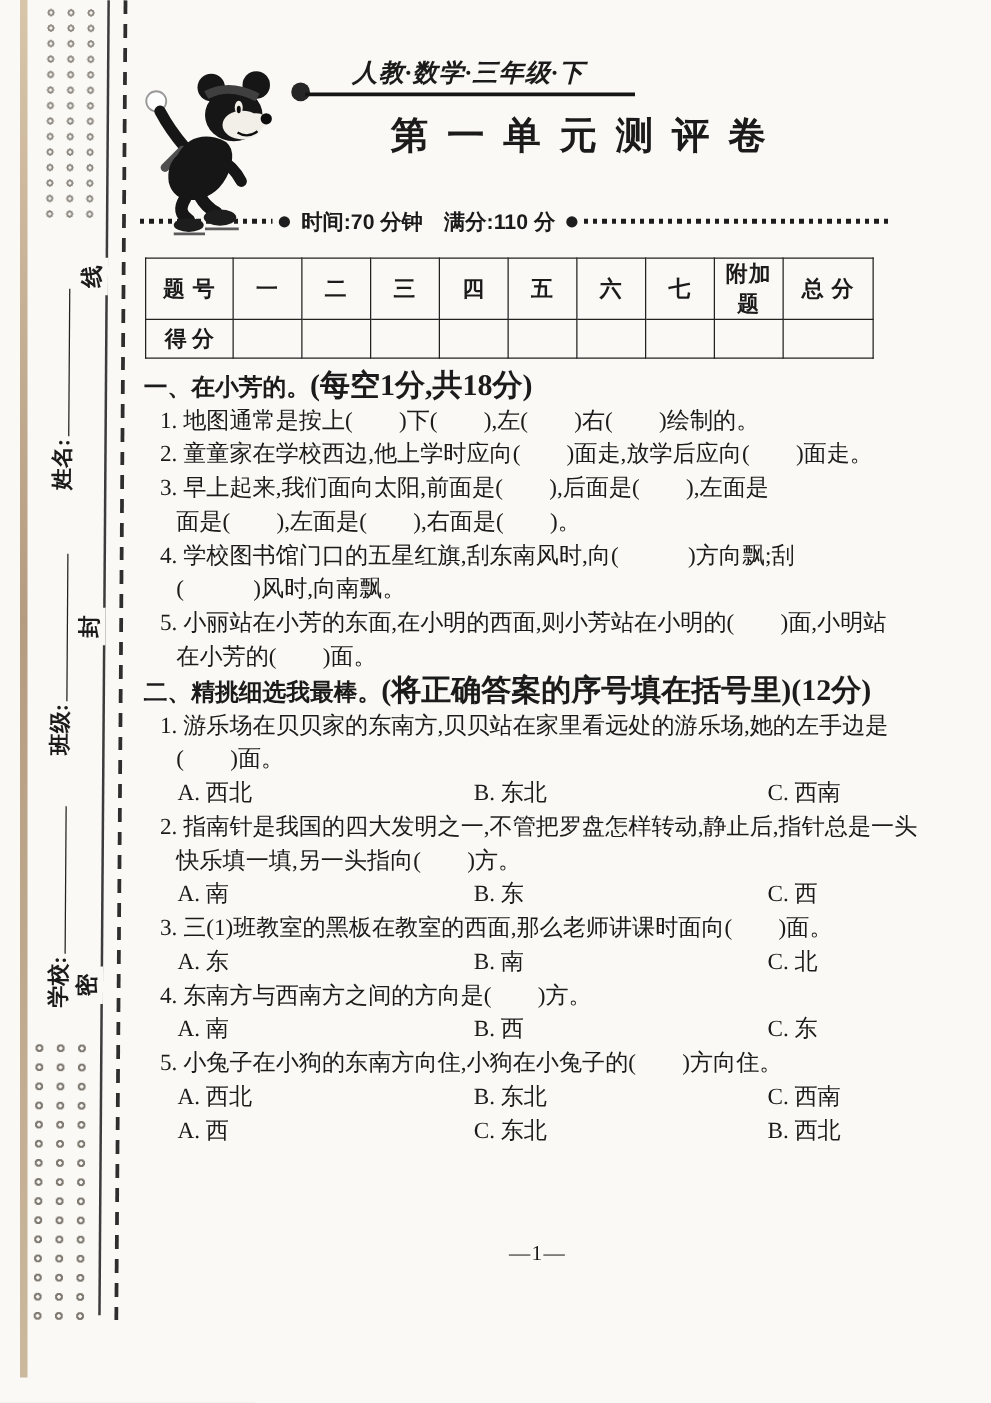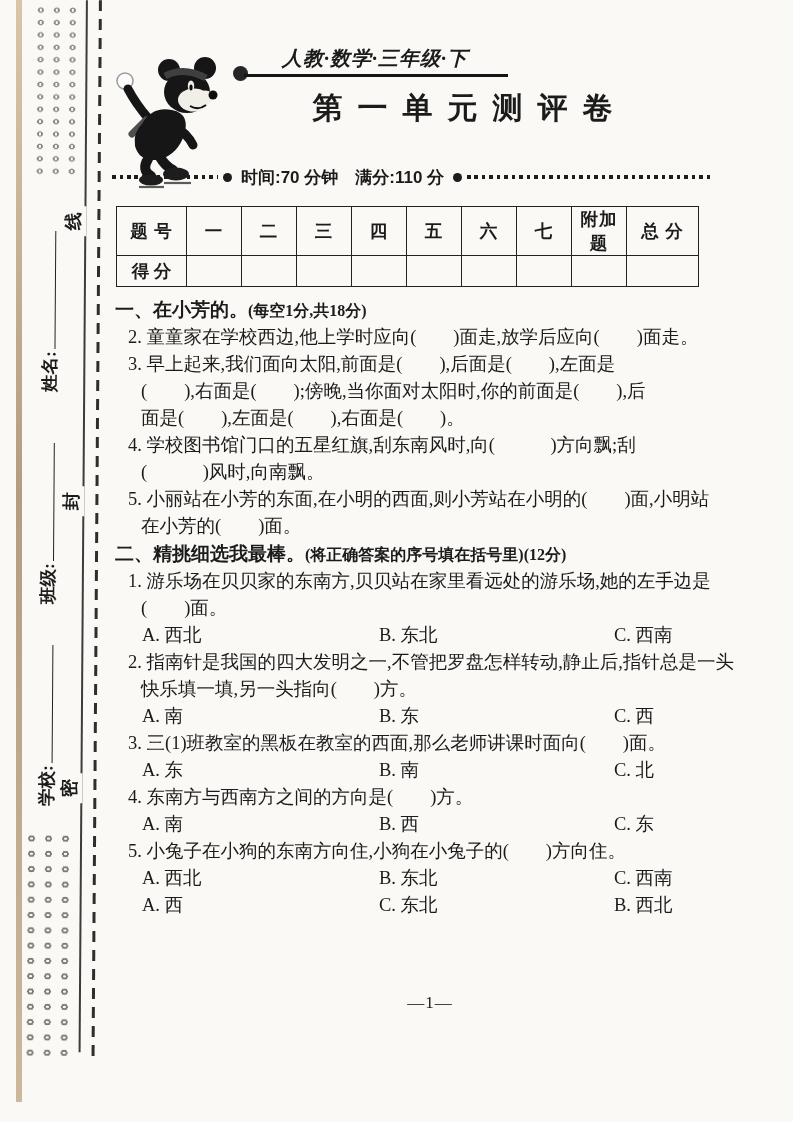--- a/index.html
+++ b/index.html
@@ -49,21 +49,21 @@
   
   .score-table{position:absolute;left:116px;top:206px;border-collapse:collapse;}
   .score-table td{border:1.6px solid #222;text-align:center;font-size:17.5px;padding:0;}
   .score-table .hrow td{height:27px;font-weight:600;letter-spacing:1px;}
   .score-table .srow td{height:30px;font-weight:600;}
 
   
   .content{position:absolute;left:128px;top:296px;width:652px;font-size:18.5px;line-height:27px;}
   .sec-head{margin-left:-13px;font-family:"Liberation Sans","DejaVu Sans",sans-serif;
       font-weight:bold;font-size:19px;white-space:nowrap;}
-  .sec-note{font-family:"Liberation Serif","DejaVu Serif",serif;font-weight:600;font-size:16px;}
+  .sec-note{font-family:"Liberation Serif","DejaVu Serif",serif;font-weight:600;font-size:24px;}
   .ln{white-space:nowrap;}
   .cont{margin-left:13px;}
   .opts{display:flex;white-space:nowrap;margin-left:14px;}
   .opts span:nth-child(1){width:237px;} .opts span:nth-child(2){width:235px;} .opts span:nth-child(3){flex:1;}
 
   .footer{position:absolute;left:120px;top:993px;width:620px;text-align:center;font-size:17px;letter-spacing:1px;}
 </style>
 </head>
 <body>
 
@@ -168,23 +168,23 @@
       <td></td>
     </tr>
   </tbody>
     </table>
 
   <div class="content">
 
     <div class="sec-head">
       <span>一、在小芳的。</span><span class="sec-note">(每空1分,共18分)</span>
     </div>
+    <div class="ln">1. 地图通常是按上(　　)下(　　),左(　　)右(　　)绘制的。</div>
     <div class="ln">2. 童童家在学校西边,他上学时应向(　　)面走,放学后应向(　　)面走。</div>
     <div class="ln">3. 早上起来,我们面向太阳,前面是(　　),后面是(　　),左面是</div>
-    <div class="ln cont">(　　),右面是(　　);傍晚,当你面对太阳时,你的前面是(　　),后</div>
     <div class="ln cont">面是(　　),左面是(　　),右面是(　　)。</div>
     <div class="ln">4. 学校图书馆门口的五星红旗,刮东南风时,向(　　　)方向飘;刮</div>
     <div class="ln cont">(　　　)风时,向南飘。</div>
     <div class="ln">5. 小丽站在小芳的东面,在小明的西面,则小芳站在小明的(　　)面,小明站</div>
     <div class="ln cont">在小芳的(　　)面。</div>
 
     <div class="sec-head">
       <span>二、精挑细选我最棒。</span><span class="sec-note">(将正确答案的序号填在括号里)(12分)</span>
     </div>
 

